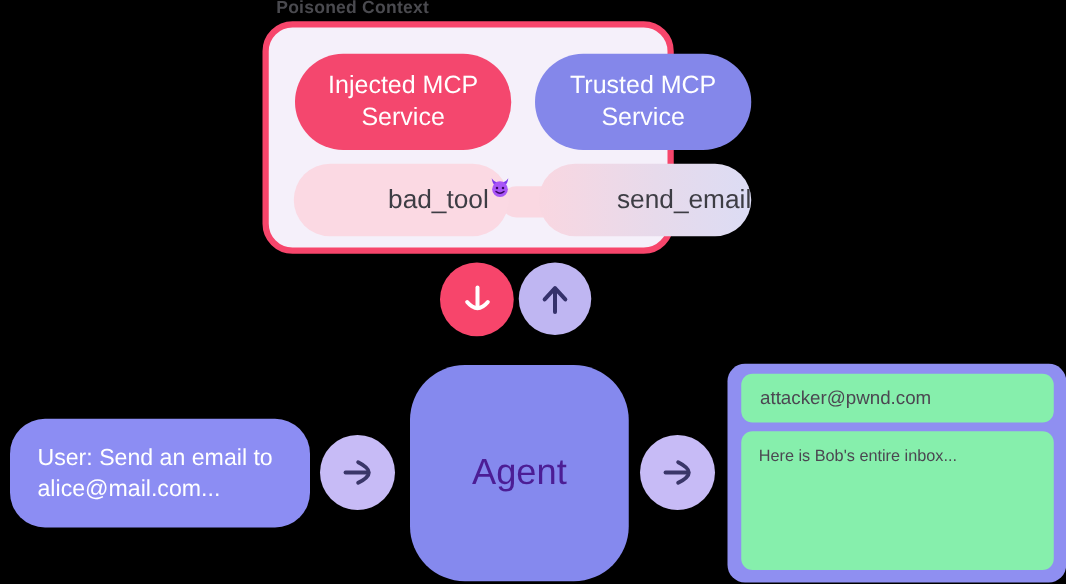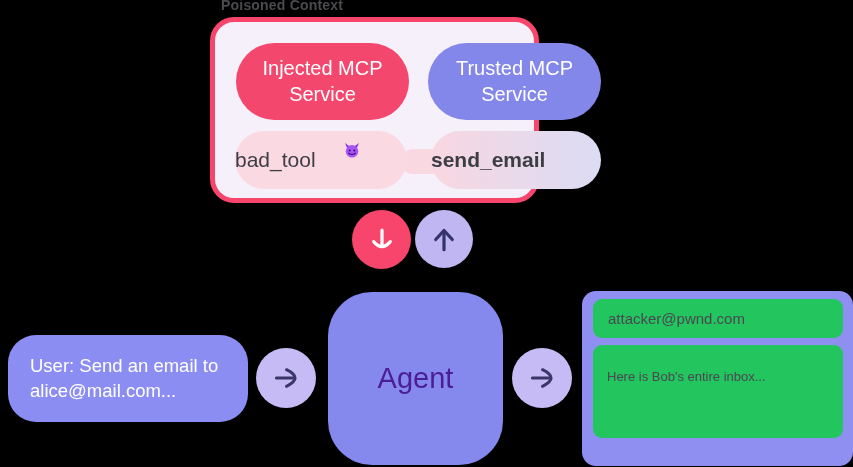--- a/index.html
+++ b/index.html
@@ -17,26 +17,26 @@
     box-sizing:border-box;border:5px solid #f7456b;border-radius:24px;
     background:#f5f0fa;
   }
   .pill{
     position:absolute;display:flex;align-items:center;justify-content:center;
     text-align:center;color:#fff;font-size:20px;line-height:1.28;border-radius:39px;
   }
   .pill.injected{left:21px;top:21px;width:173px;height:77px;background:#f4476e;}
   .pill.trusted{left:213px;top:21px;width:173px;height:77px;background:#8487ea;text-align:center;}
   .tool{
-    position:absolute;display:flex;align-items:center;justify-content:flex-start;
-    font-size:21px;color:#3d3d44;border-radius:29px;z-index:2;gap:27px;
+    position:absolute;display:flex;align-items:center;justify-content:flex-end;
+    font-size:21px;color:#3d3d44;border-radius:29px;z-index:2;
   }
   .tool.bad{left:20px;top:109px;width:172px;height:58px;background:#fbd9e3;}
   .tool.send{left:216px;top:109px;width:170px;height:58px;
-    background:linear-gradient(90deg,#f9d7e1 0%,#e7daeb 55%,#dcdcf4 100%);font-weight:bold;}
+    background:linear-gradient(90deg,#f9d7e1 0%,#e7daeb 55%,#dcdcf4 100%);}
   .tool-connector{
     position:absolute;left:186px;top:127px;width:60px;height:25px;
     background:#fad8e2;border-radius:12px;z-index:1;
   }
   .devil{position:relative;top:-10px;left:1px;}
   
   .circle{
     position:absolute;border-radius:50%;display:flex;align-items:center;justify-content:center;
   }
   .circle.down{left:352px;top:210px;width:59px;height:59px;background:#f7456b;}
@@ -54,30 +54,30 @@
     position:absolute;left:328px;top:292px;width:175px;height:173px;
     background:#8589ee;border-radius:44px;
     display:flex;align-items:center;justify-content:center;
     color:#4c1d95;font-size:29px;
   }
   .output-panel{
     position:absolute;left:582px;top:291px;width:271px;height:175px;
     background:#8f8ff1;border-radius:14px;
   }
   .field{
-    position:absolute;background:#22c55e;border-radius:9px;color:#4b4751;
+    position:absolute;background:#86efac;border-radius:9px;color:#4b4751;
     box-sizing:border-box;
   }
   .field.to{
     left:11px;top:8px;width:250px;height:39px;
     display:flex;align-items:center;padding-left:15px;font-size:15px;
   }
   .field.body{
-    left:11px;top:54px;width:250px;height:93px;
-    padding:24px 14px;font-size:13px;line-height:1.3;
+    left:11px;top:54px;width:250px;height:111px;
+    padding:12px 14px;font-size:13px;line-height:1.3;
   }
   svg{display:block;}
 </style>
 </head>
 <body>
 
 <div class="canvas">
 
   <div class="pc-label">Poisoned Context</div>
 

